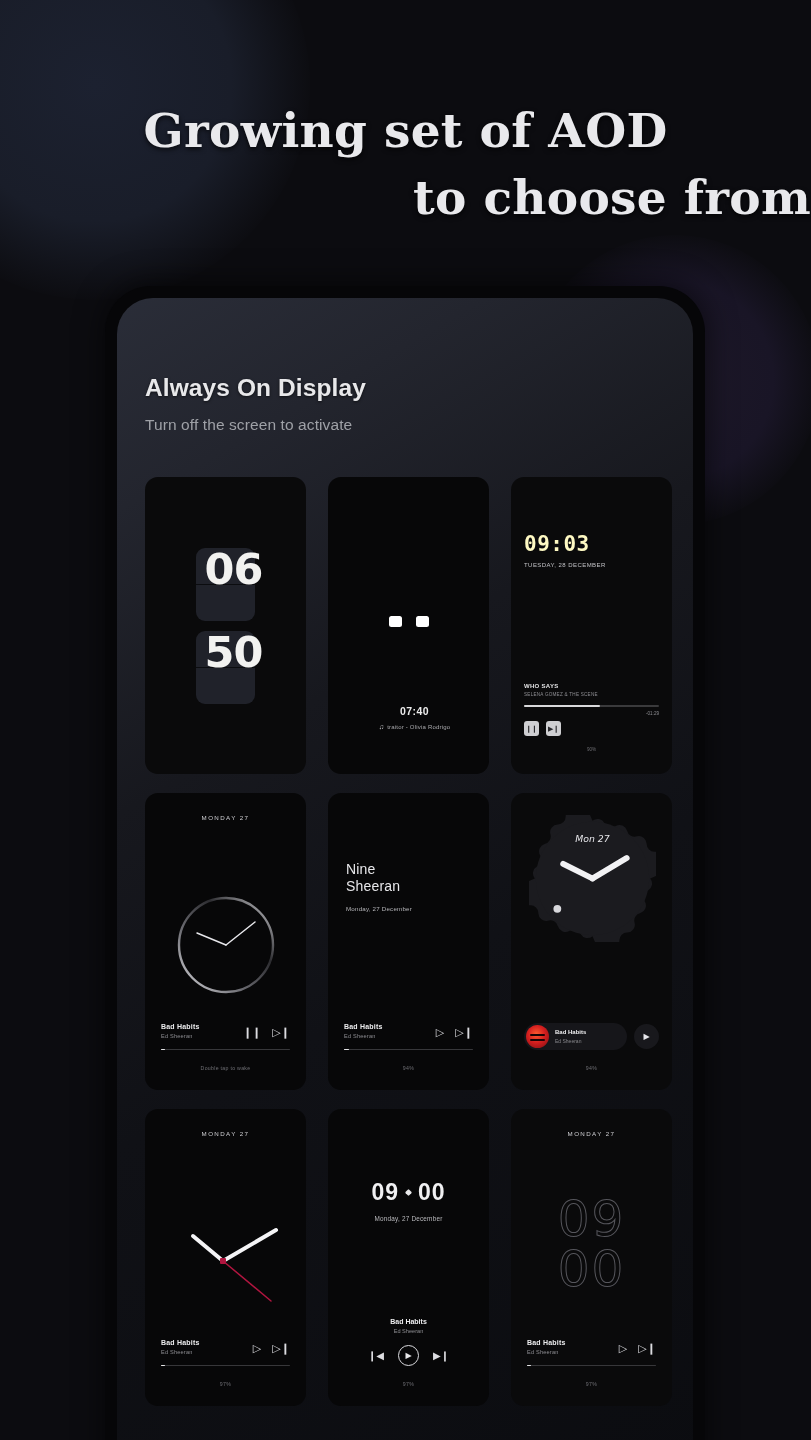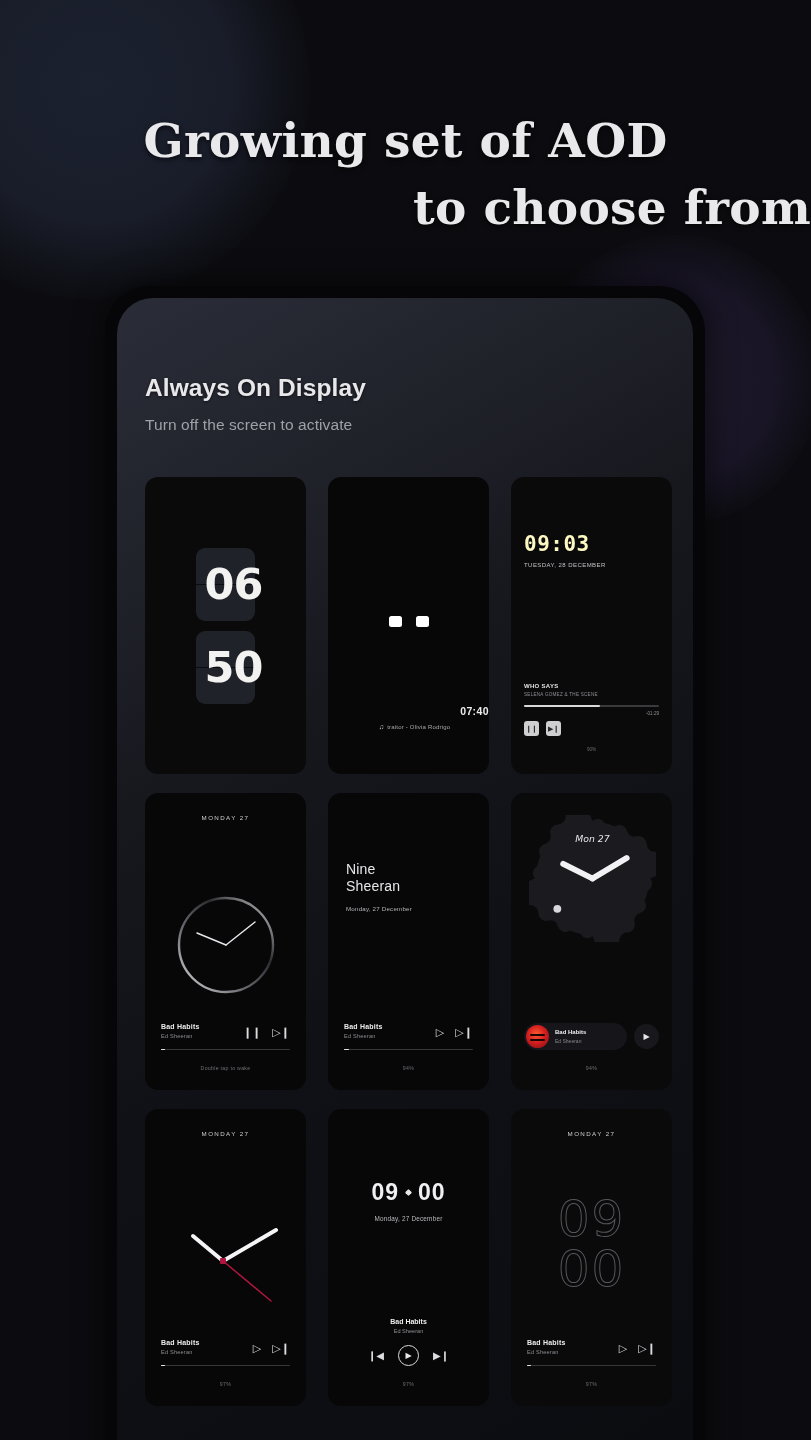--- a/index.html
+++ b/index.html
@@ -20,21 +20,21 @@
   }
   .bg-glow-r{
     position:absolute; left:530px; top:235px;
     width:290px; height:290px; border-radius:50%;
     background:radial-gradient(circle at 50% 50%, #1d1828 0%, #191526 48%, rgba(14,12,20,0) 73%);
     pointer-events:none;
   }
 
   
   .headline{
-    position:absolute; top:108px; left:0; width:811px;
+    position:absolute; top:98px; left:0; width:811px;
     text-align:center;
     font-family:"DejaVu Serif", serif;
     font-weight:700;
     font-size:47px;
     line-height:1.42;
     letter-spacing:0.3px;
     color:#e9e9ec;
     text-shadow:0 2px 5px rgba(0,0,0,.75);
     z-index:4;
   }
@@ -93,21 +93,21 @@
   
   .flip-wrap{
     position:absolute; inset:0;
     display:flex; flex-direction:column; align-items:center; justify-content:center;
     gap:10px;
   }
   .flip-tile{
     width:59px; height:73px;
     background:#20222a;
     border-radius:9px;
-    display:flex; align-items:center; justify-content:center;
+    display:flex; justify-content:center;
     position:relative;
     padding-left:16px;
   }
   .flip-tile:after{
     content:""; position:absolute; left:0; right:0; top:50%;
     height:1px; background:#0b0c0f;
   }
   .flip-num{
     font-family:"DejaVu Sans", sans-serif;
     font-weight:700;
@@ -118,21 +118,21 @@
     position:relative; z-index:2;
   }
 
   
   .dots{
     position:absolute; top:139px; left:0; right:0;
     display:flex; justify-content:center; gap:14px;
   }
   .dot-sq{ width:13px; height:11px; background:#fff; border-radius:2.5px; }
   .c2-foot{
-    position:absolute; left:0; right:0; bottom:44px; text-align:right;margin-left:12px;
+    position:absolute; left:0; right:0; bottom:44px; text-align:center;margin-left:12px;
   }
   .c2-time{ font-size:10.5px; font-weight:700; color:#ececec; letter-spacing:.4px; }
   .c2-track{
     margin-top:6px; font-size:6px; color:#a9a9ad; letter-spacing:.2px;
     display:flex; align-items:center; justify-content:center; gap:3px;
   }
   .note-ico{ font-size:7px; color:#c9c9cd; }
 
   
   .c3-top{ position:absolute; left:13px; top:57px; }

